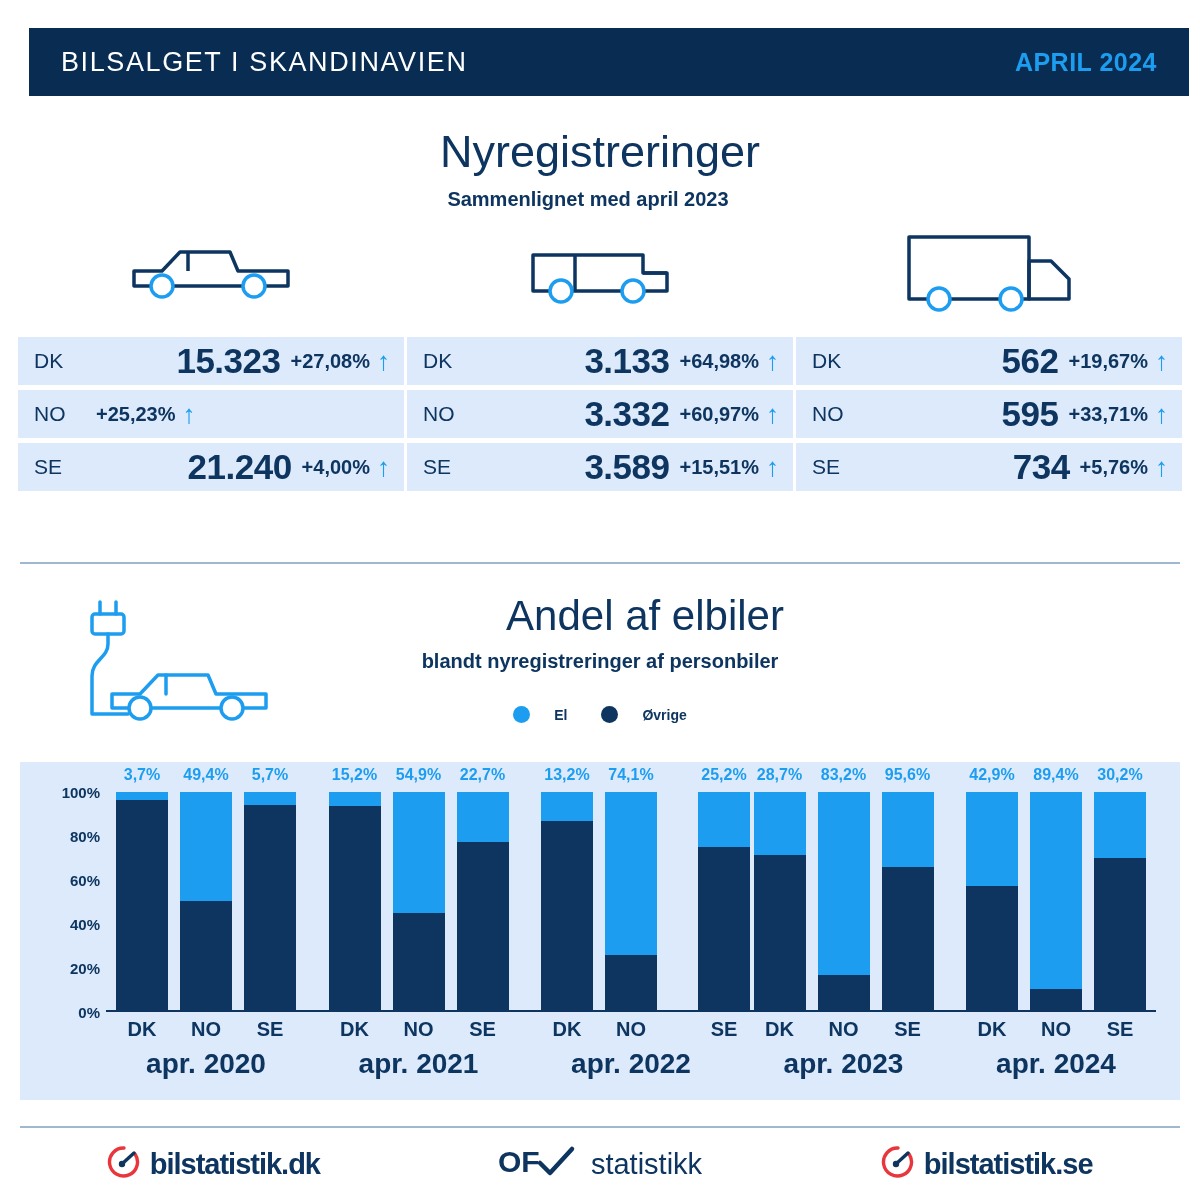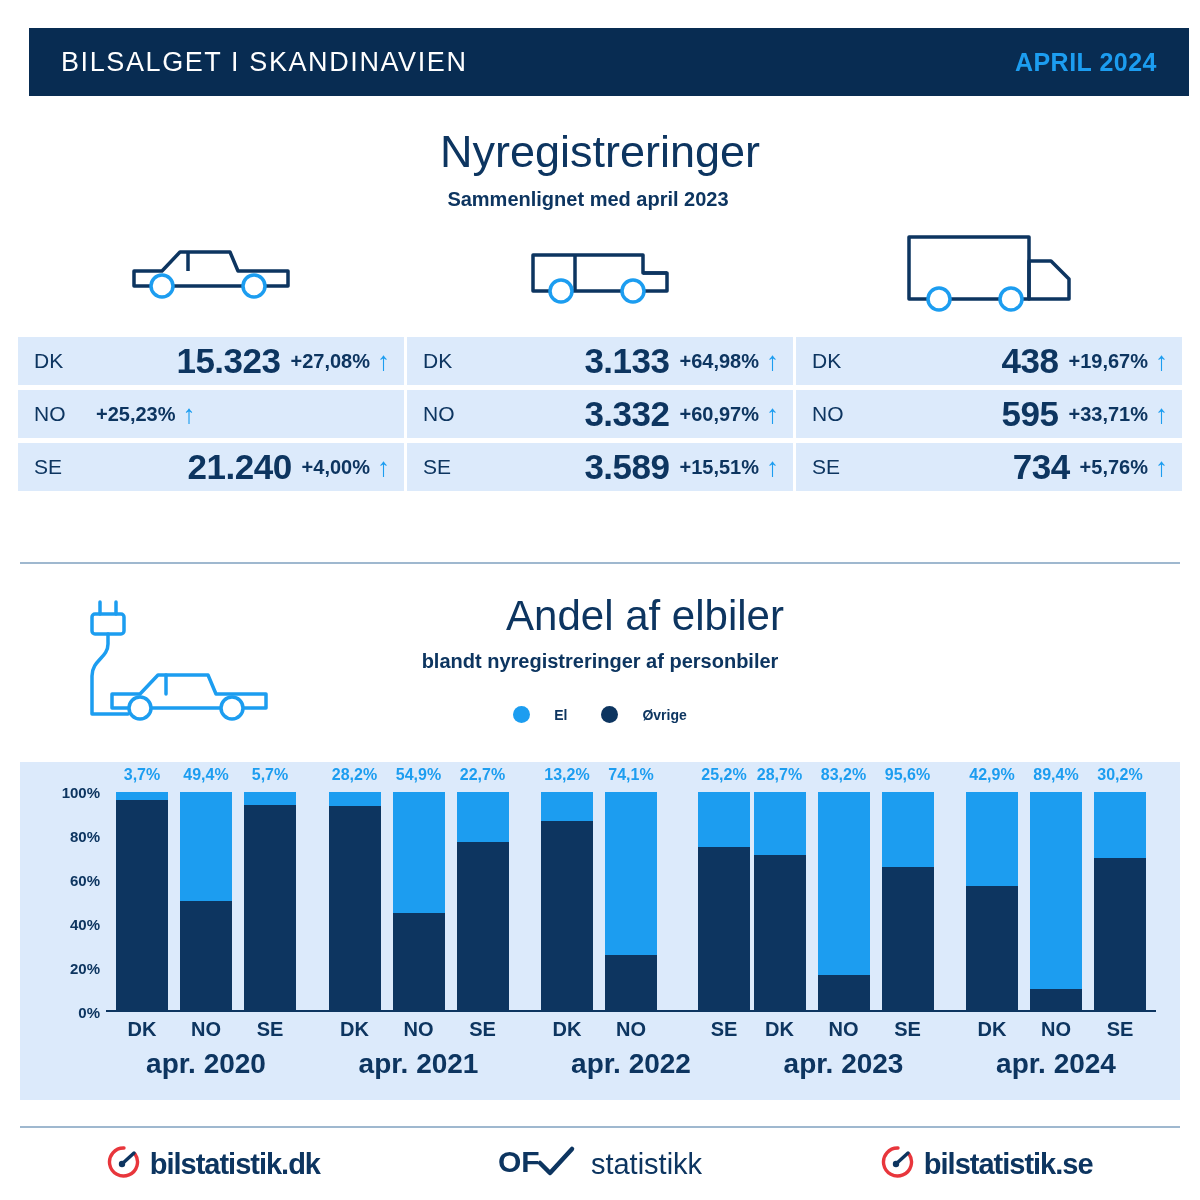--- a/index.html
+++ b/index.html
@@ -210,21 +210,21 @@
           <path d="M10 14 L10 76 L130 76 L130 14 Z"></path>
           <path d="M130 38 L152 38 L170 56 L170 76 L130 76 Z"></path>
         </g>
         <circle cx="40" cy="76" r="11" fill="#ffffff" stroke="#1c9df0" stroke-width="3.5"></circle>
         <circle cx="112" cy="76" r="11" fill="#ffffff" stroke="#1c9df0" stroke-width="3.5"></circle>
       </svg>
     </div>
     <div class="rows">
       <div class="row">
         <div class="cc">DK</div>
-        <div class="val">438</div>
+        <div class="val">562</div>
         <div class="pct">+19,67%</div>
         <div class="arrow">↑</div>
       </div>
       <div class="row">
         <div class="cc">NO</div>
         <div class="val">595</div>
         <div class="pct">+33,71%</div>
         <div class="arrow">↑</div>
       </div>
       <div class="row">
@@ -296,21 +296,21 @@
               <div class="bar-ov" style="height: 207.46px;"></div>
               <div class="bar-pct">5,7%</div>
               <div class="bar-cc">SE</div>
             </div>
             <div class="group-label">apr. 2020</div>
           </div>
           <div class="group" style="left: 212.5px; width: 200px;">
             <div class="bar-wrap" style="left: 10px;">
               <div class="bar-el" style="height: 220px;"></div>
               <div class="bar-ov" style="height: 205.7px;"></div>
-              <div class="bar-pct">28,2%</div>
+              <div class="bar-pct">15,2%</div>
               <div class="bar-cc">DK</div>
             </div>
             <div class="bar-wrap" style="left: 74px;">
               <div class="bar-el" style="height: 220px;"></div>
               <div class="bar-ov" style="height: 99.22px;"></div>
               <div class="bar-pct">54,9%</div>
               <div class="bar-cc">NO</div>
             </div>
             <div class="bar-wrap" style="left: 138px;">
               <div class="bar-el" style="height: 220px;"></div>

